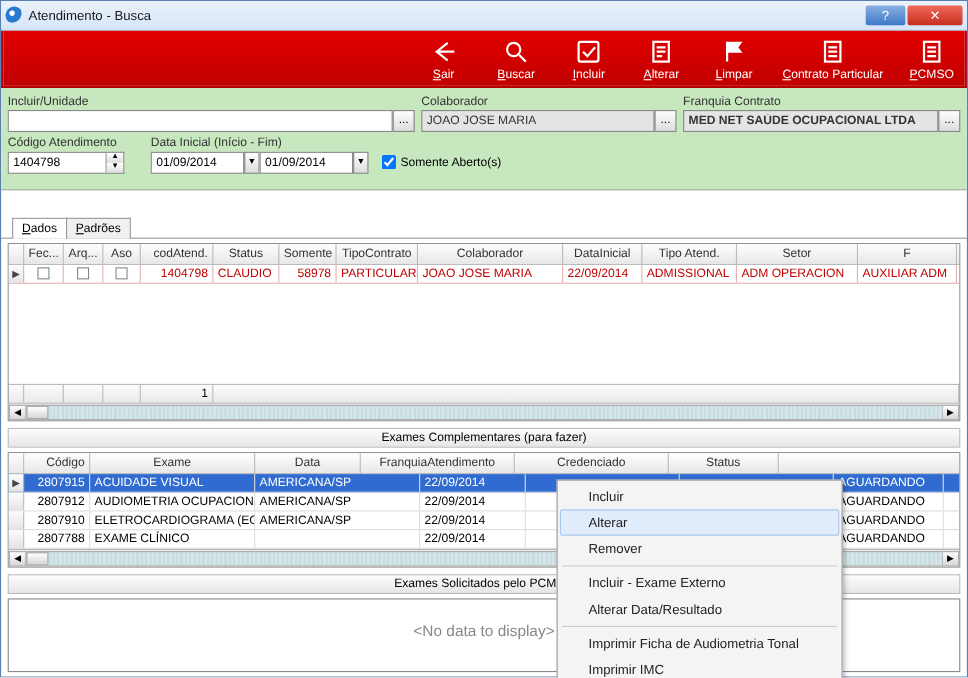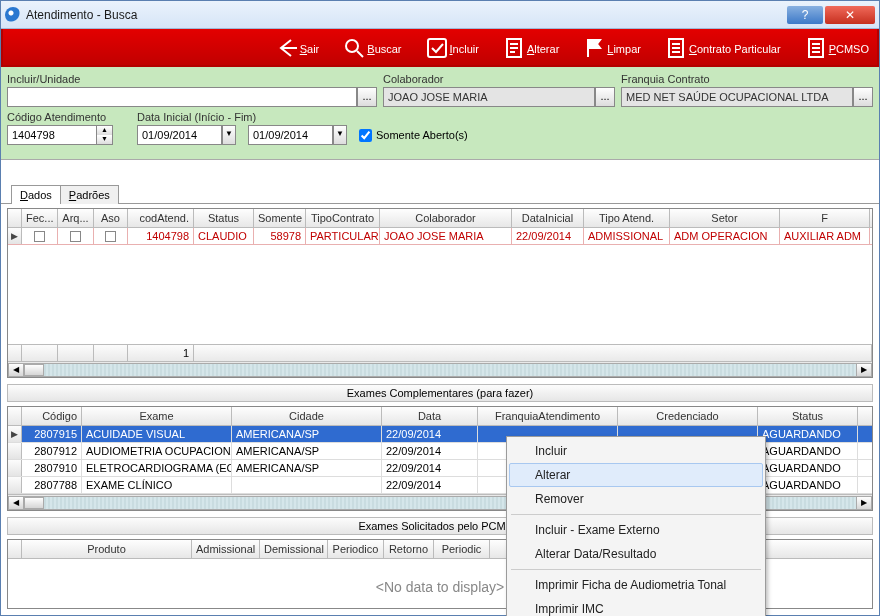--- a/index.html
+++ b/index.html
@@ -9,21 +9,21 @@
 .window { border: 1px solid #5a7fb0; height: 100%; display: flex; flex-direction: column; }
 .titlebar { background: linear-gradient(#eaf2fc, #d6e5f7); height: 28px; display: flex; align-items: center; padding: 0 4px; border-bottom: 1px solid #9fb8d8; }
 .titlebar .icon { width: 16px; height: 16px; background: radial-gradient(circle at 6px 6px, #fff 2px, #2a78d0 3px 8px, transparent 9px); border-radius: 50%; margin-right: 5px; }
 .titlebar .title { flex: 1; color: #1a1a1a; font-size: 12px; }
 .titlebar .wbtn { width: 36px; height: 18px; margin-left: 2px; border-radius: 2px; display:flex; align-items:center; justify-content:center; color:#fff; font-size:12px; }
 .titlebar .wbtn.help { background: linear-gradient(#88b0e0,#3d79c8); }
 .titlebar .wbtn.close { background: linear-gradient(#f06a5a,#c62f1f); width: 50px; }
 
 
 .toolbar { background: linear-gradient(#e30000, #c10000); padding: 6px 8px 4px; display: flex; justify-content: flex-end; gap: 22px; border: 2px solid #b30000; border-top:none; }
-.tbtn { display: flex; flex-direction: row; align-items: center; color: #fff; min-width: 44px; cursor:pointer; }
+.tbtn { display: flex; flex-direction: column; align-items: center; color: #fff; min-width: 44px; cursor:pointer; }
 .tbtn .ic { width: 26px; height: 26px; display:flex; align-items:center; justify-content:center; }
 .tbtn .lbl { font-size: 11px; margin-top: 2px; }
 .tbtn .lbl u { text-decoration: underline; }
 .tbtn svg { fill: none; stroke: #fff; stroke-width: 2; }
 
 
 .header-fields { background: #c7e8be; padding: 6px 6px 10px; border-bottom: 1px solid #aaa; }
 .hf-row { display: flex; gap: 6px; margin-bottom: 4px; }
 .hf-group { display: flex; flex-direction: column; }
 .hf-label { color: #333; font-size: 11px; margin-bottom: 2px; }
@@ -179,39 +179,39 @@
       <div class="hf-group" style="width:232px;">
         <div class="hf-label">Colaborador</div>
         <div style="display:flex;">
           <input class="hf-input ro" style="flex: 1 1 0%;" readonly="" value="JOAO JOSE MARIA">
           <div class="hf-btn">...</div>
         </div>
       </div>
       <div class="hf-group" style="flex:1;">
         <div class="hf-label">Franquia Contrato</div>
         <div style="display:flex;">
-          <input class="hf-input ro" style="flex: 1 1 0%;" readonly="" value="MED NET SAÚDE OCUPACIONAL LTDA">
+          <input class="hf-input ro" style="flex: 1 1 0%; font-weight: bold;" readonly="" value="MED NET SAÚDE OCUPACIONAL LTDA">
           <div class="hf-btn">...</div>
         </div>
       </div>
     </div>
     <div class="hf-row">
       <div class="hf-group">
         <div class="hf-label">Código Atendimento</div>
         <div class="spinner">
           <input class="hf-input" value="1404798" style="">
           <div class="arr">
               <div>▲</div>
               <div>▼</div>
             </div>
         </div>
       </div>
       <div class="hf-group" style="margin-left:18px;">
         <div class="hf-label">Data Inicial (Início - Fim)</div>
-        <div style="display:flex; gap:12px;">
+        <div style="display:flex; gap:0;">
           <div style="display:flex;">
               <input class="hf-input date-in" value="01/09/2014" style="">
               <div class="hf-btn" style="width:14px;font-size:8px;">▼</div>
             </div>
           <div style="display:flex;">
               <input class="hf-input date-in" value="01/09/2014" style="">
               <div class="hf-btn" style="width:14px;font-size:8px;">▼</div>
             </div>
         </div>
       </div>
@@ -282,21 +282,20 @@
       <div class="sbtn">▶</div>
     </div>
   </div>
 
   <div class="section-title">Exames Complementares (para fazer)</div>
   <div class="grid g2">
     <div class="grid-head">
       <div class="gh c0"></div>
       <div class="gh c1">Código</div>
       <div class="gh c2">Exame</div>
-      <div class="gh c3">Cidade</div>
       <div class="gh c4">Data</div>
       <div class="gh c6">FranquiaAtendimento</div>
       <div class="gh c5">Credenciado</div>
       <div class="gh c7">Status</div>
     </div>
     <div class="grid-body" id="g2body">
         <div class="grid-row sel">
           <div class="row-ind c0">▶</div>
           <div class="gc c1">2807915</div>
           <div class="gc c2">ACUIDADE VISUAL</div>
@@ -341,31 +340,20 @@
       <div class="sbtn">◀</div>
         <div class="track">
           <div class="thumb"></div>
         </div>
         <div class="sbtn">▶</div>
     </div>
   </div>
 
   <div class="section-title">Exames Solicitados pelo PCMSO</div>
   <div class="grid g3" style="height:70px; display:flex; flex-direction:column;">
-    <div class="grid-head">
-      <div class="gh c0"></div>
-      <div class="gh c1">Produto</div>
-      <div class="gh c2">Admissional</div>
-      <div class="gh c3">Demissional</div>
-      <div class="gh c4">Periodico</div>
-      <div class="gh c5">Retorno</div>
-      <div class="gh c6">Periodic</div>
-      <div class="gh c7"></div>
-      <div class="gh c8">ndimento</div>
-    </div>
     <div class="no-data">&lt;No data to display&gt;</div>
   </div>
 </div>
 
 <div class="ctx" style="left:506px; top:436px;">
   <div class="mi">Incluir</div>
   <div class="mi hov">Alterar</div>
   <div class="mi">Remover</div>
   <div class="sep"></div>
   <div class="mi">Incluir - Exame Externo</div>

